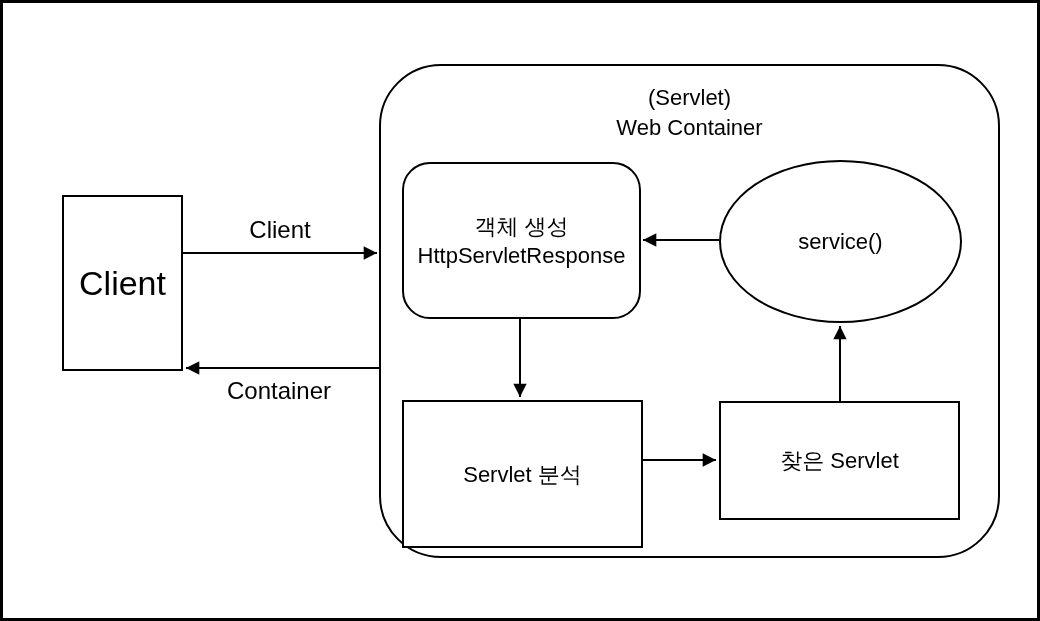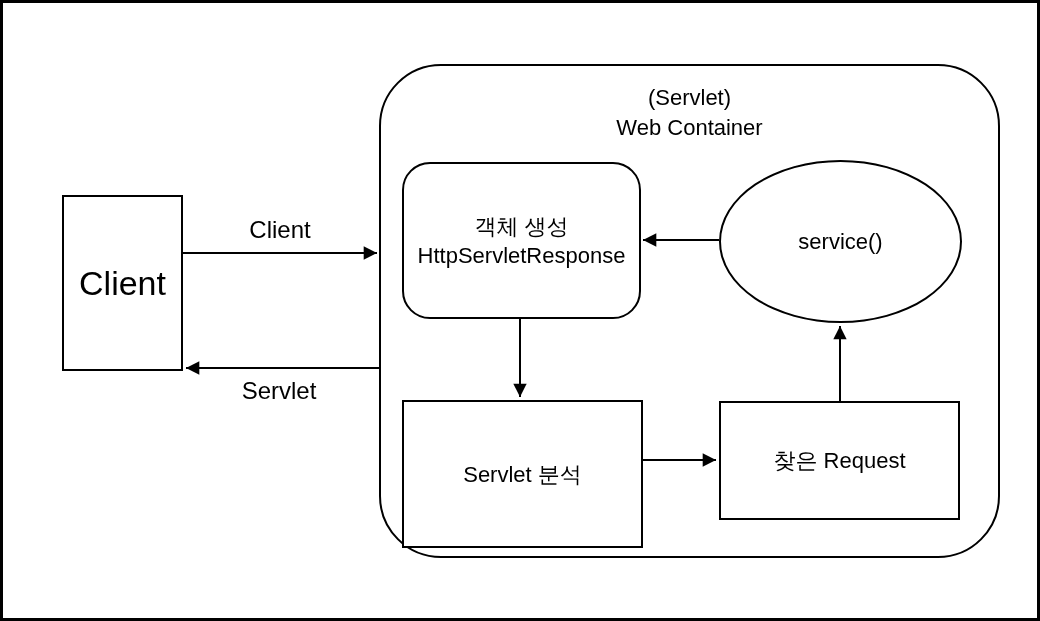--- a/index.html
+++ b/index.html
@@ -130,25 +130,25 @@
 
   <div class="node service-ellipse">
     <div>service()</div>
   </div>
 
   <div class="node analysis-box">
     <div>Servlet 분석</div>
   </div>
 
   <div class="node found-box">
-    <div>찾은 Request</div>
+    <div>찾은 Servlet</div>
   </div>
 
   <div class="edge-label request-label">Client</div>
-  <div class="edge-label response-label">Servlet</div>
+  <div class="edge-label response-label">Container</div>
 
   <svg class="edges" width="1040" height="621">
     <defs>
       <marker id="arrow" viewBox="0 0 12 12" refX="11" refY="6" markerWidth="8" markerHeight="8" orient="auto-start-reverse">
         <path d="M1,1 L11,6 L1,11 Z" fill="#000000"></path>
       </marker>
     </defs>
     <line x1="179" y1="250" x2="374" y2="250" marker-end="url(#arrow)"></line>
     <line x1="377" y1="365" x2="183" y2="365" marker-end="url(#arrow)"></line>
     <line x1="716" y1="237" x2="640" y2="237" marker-end="url(#arrow)"></line>

